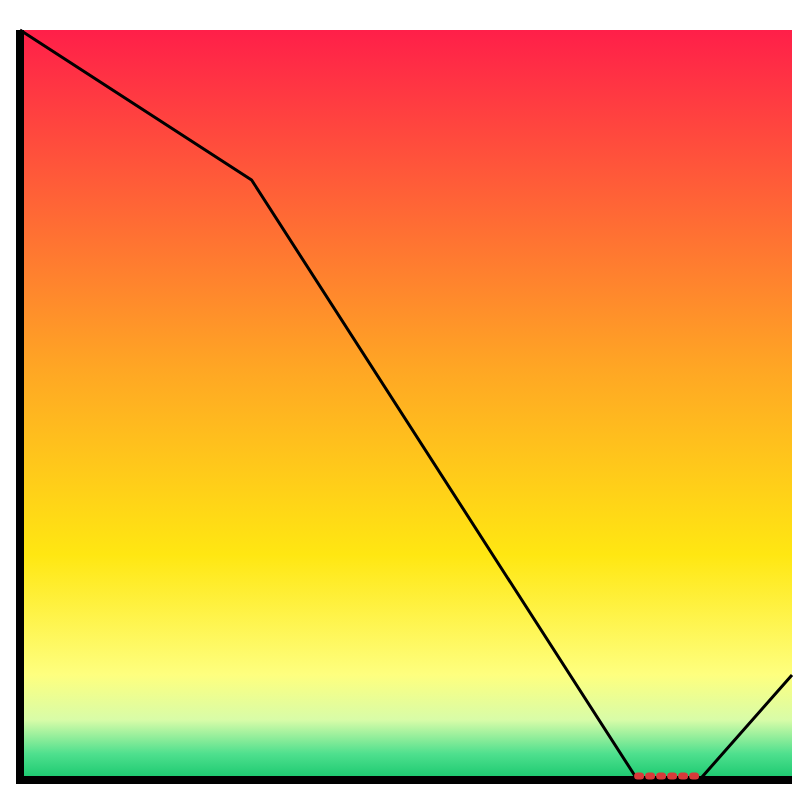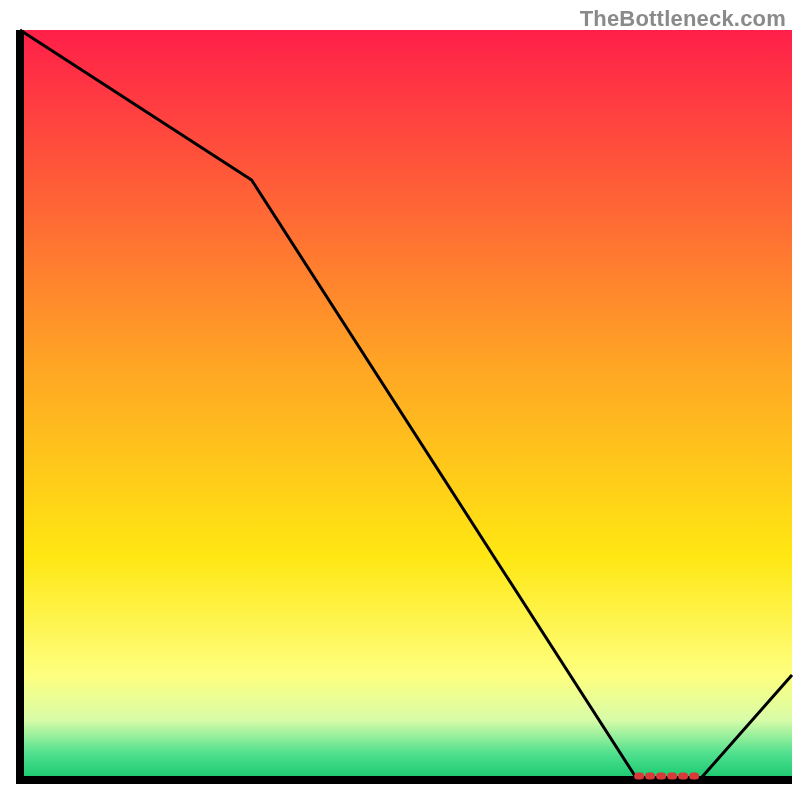--- a/index.html
+++ b/index.html
@@ -25,21 +25,20 @@
     letter-spacing: 0.2px;
   }
   svg {
     display: block;
   }
 </style>
 </head>
 <body>
 
 <div class="container">
-  <div class="watermark">TheBottleneck.com</div>
   <svg id="chart-svg" width="800" height="800" viewBox="0 0 800 800">
       <defs>
         <linearGradient id="bg-grad" x1="0" y1="0" x2="0" y2="1">
           <stop offset="0.00%" stop-color="#ff1f49"></stop>
           <stop offset="45.00%" stop-color="#ffa624"></stop>
           <stop offset="70.00%" stop-color="#ffe712"></stop>
           <stop offset="86.00%" stop-color="#feff7f"></stop>
           <stop offset="92.00%" stop-color="#d8fca8"></stop>
           <stop offset="96.50%" stop-color="#4fe08e"></stop>
           <stop offset="100.00%" stop-color="#17c76d"></stop>

